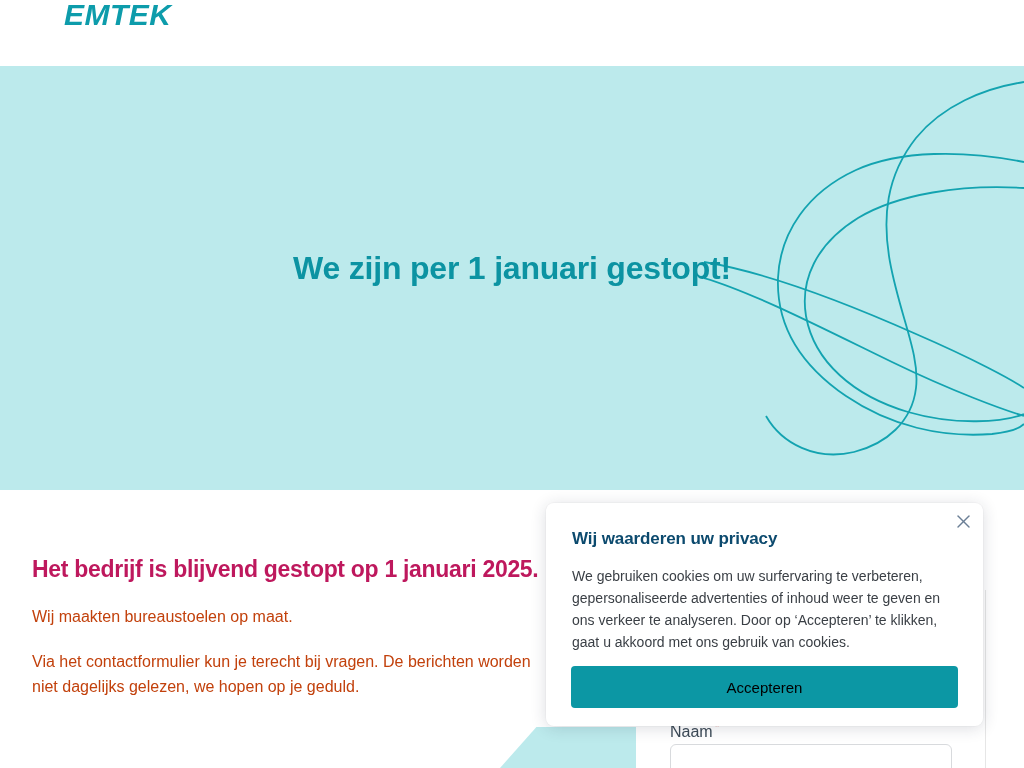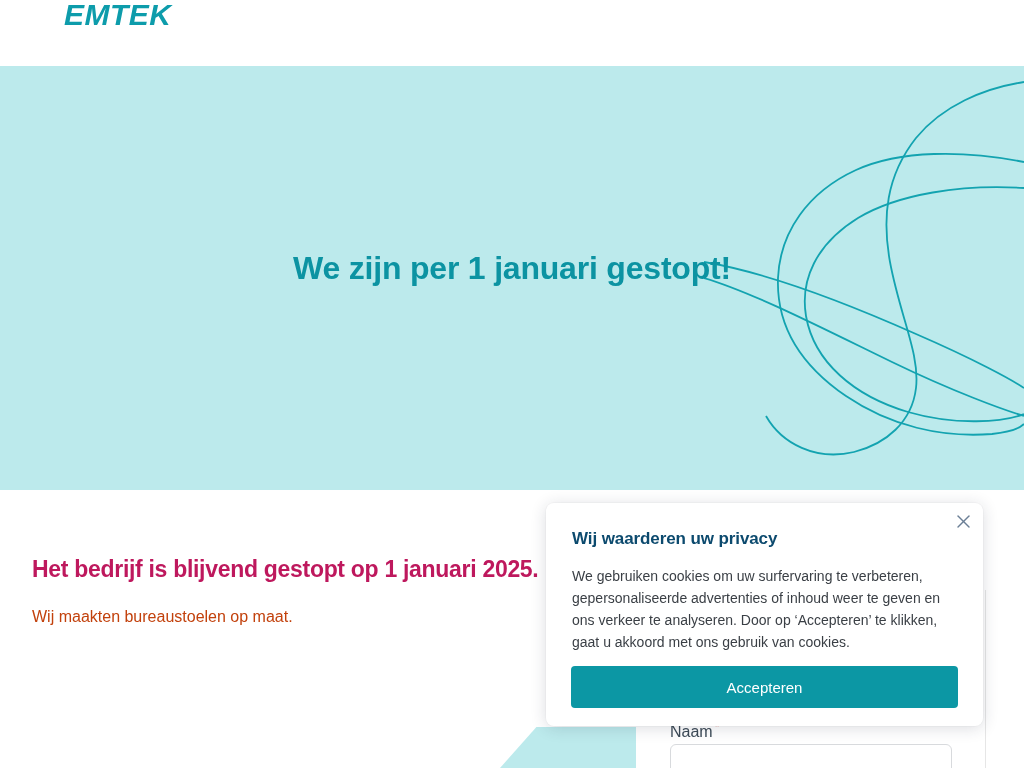--- a/index.html
+++ b/index.html
@@ -209,21 +209,21 @@
     line-height: 1.58;
     color: #3a3f45;
   }
   .cookie-accept {
     position: absolute;
     left: 25px;
     top: 163px;
     width: 387px;
     height: 42px;
     background: #0c97a4;
-    color: #ffffff;
+    color: #000000;
     border: none;
     border-radius: 4px;
     font-family: "Liberation Sans", sans-serif;
     font-size: 15px;
     cursor: pointer;
   }
 </style>
 </head>
 <body>
 
@@ -248,20 +248,21 @@
     </g>
   </svg>
 
   <h1 class="hero-title">We zijn per 1 januari gestopt!</h1>
 </section>
 
 <main class="main">
   <div class="content-col">
     <h2 class="content-heading">Het bedrijf is blijvend gestopt op 1 januari 2025.</h2>
     <p class="content-para">Wij maakten bureaustoelen op maat.</p>
+    <p class="content-para">Via het contactformulier kun je terecht bij vragen. De berichten worden niet dagelijks gelezen, we hopen op je geduld.</p>
   </div>
 </main>
 
 <div class="slab"></div>
 
 <section class="form-card">
   <div class="form-title">Contact</div>
 
   <label class="field-label">
     <span>Naam</span><span class="req-star">*</span>

